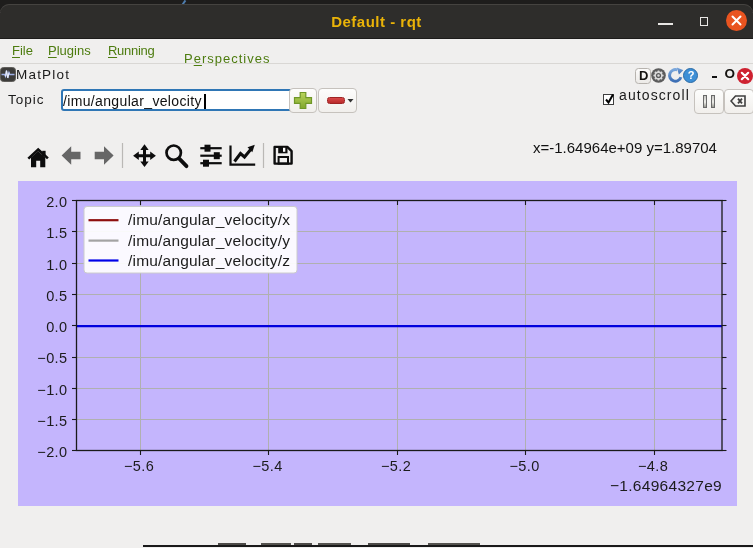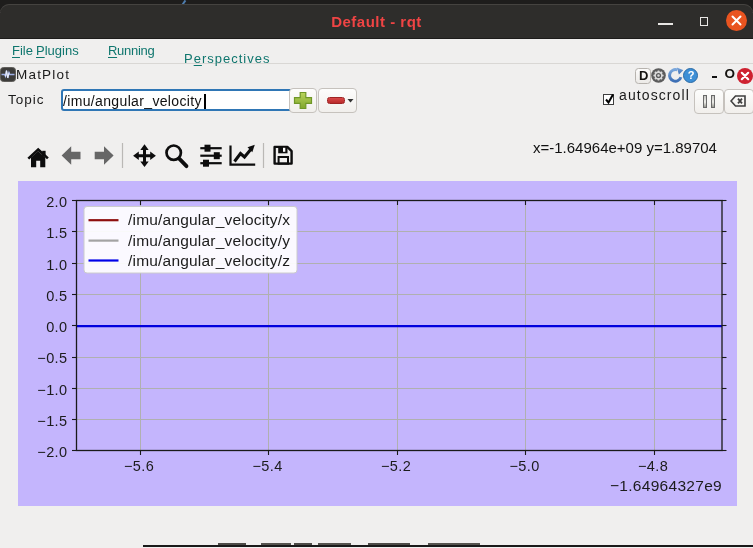--- a/index.html
+++ b/index.html
@@ -1,20 +1,20 @@
 <!DOCTYPE html>
 <html><head>
 <meta charset="utf-8">
 <style>
 html,body{margin:0;padding:0;}
 body{width:753px;height:548px;overflow:hidden;font-family:"Liberation Sans",sans-serif;background:#f0efee;position:relative;}
 .abs{position:absolute;}
 .titlebar{position:absolute;left:0;top:4px;width:753px;height:34px;background:#2e2d2b;border-radius:9px 9px 0 0;border-bottom:1px solid #1d1c1b;box-shadow:inset 0 1px 0 #454340;}
-.title{position:absolute;left:0;right:0;top:9px;text-align:center;color:#ef4444;font-size:15px;font-weight:bold;letter-spacing:0.5px;}
-.menubar{position:absolute;left:0;top:39px;width:753px;height:24px;background:#f0efee;border-bottom:1px solid #d9d7d4;font-size:13px;color:#0f766e;}
+.title{position:absolute;left:0;right:0;top:9px;text-align:center;color:#eab308;font-size:15px;font-weight:bold;letter-spacing:0.5px;}
+.menubar{position:absolute;left:0;top:39px;width:753px;height:24px;background:#f0efee;border-bottom:1px solid #d9d7d4;font-size:13px;color:#4d7c0f;}
 .menubar span{position:absolute;top:4px;}
 u{text-decoration:underline;text-underline-offset:2px;}
 .btn{position:absolute;background:linear-gradient(#fdfdfc,#f1efec);border:1px solid #c6c2bd;border-radius:4px;}
 </style>
 </head>
 <body>
 
 <div class="abs" style="left:0;top:0;width:753px;height:12px;background:#1e1d1c;"></div>
 <div class="abs" style="left:183px;top:0;width:2px;height:5px;background:#4e7dae;transform:rotate(35deg);"></div>
 <div class="titlebar">
@@ -25,21 +25,21 @@
   <div class="abs" style="left:699.5px;top:13px;width:6.5px;height:6.5px;border:1.25px solid #e8e6e4;"></div>
 
   <div class="abs" style="left:726px;top:6px;width:21px;height:21px;border-radius:50%;background:#e95420;">
     <svg width="21" height="21">
         <path d="M6.5 6.5 L14.5 14.5 M14.5 6.5 L6.5 14.5" stroke="#fff" stroke-width="2" stroke-linecap="round"></path>
       </svg>
   </div>
 </div>
 <div class="menubar">
   <span style="left:12px;"><u>F</u>ile</span>
-  <span style="left:36px;text-align:right;"><u>P</u>lugins</span>
+  <span style="left:48px;text-align:right;"><u>P</u>lugins</span>
   <span style="left:108px;letter-spacing:-0.3px;"><u>R</u>unning</span>
   <span style="left:184px;letter-spacing:1px;margin-top:8px;">P<u>e</u>rspectives</span>
   <span style="left:287px;letter-spacing:0.9px;margin-top:44px;"><u>H</u>elp</span>
 </div>
 
 <div class="abs" style="left:0;top:64px;width:672px;height:23px;">
   <svg class="abs" style="left:0px;top:3px;" width="16" height="15">
     <rect x="0.5" y="0.5" width="15" height="14" rx="3" fill="#3d3c3a" stroke="#605e5b"></rect>
     <polyline points="1.5,7.5 4.5,7.5 5.5,9.5 6.5,3.5 7.8,11 9,5.5 9.8,7.5 14.5,7.5" fill="none" stroke="#9fb0e8" stroke-width="1.3"></polyline>
     <polyline points="5.5,9.5 6.5,3.5 7.8,11 9,5.5" fill="none" stroke="#e8ecfa" stroke-width="1.1"></polyline>

